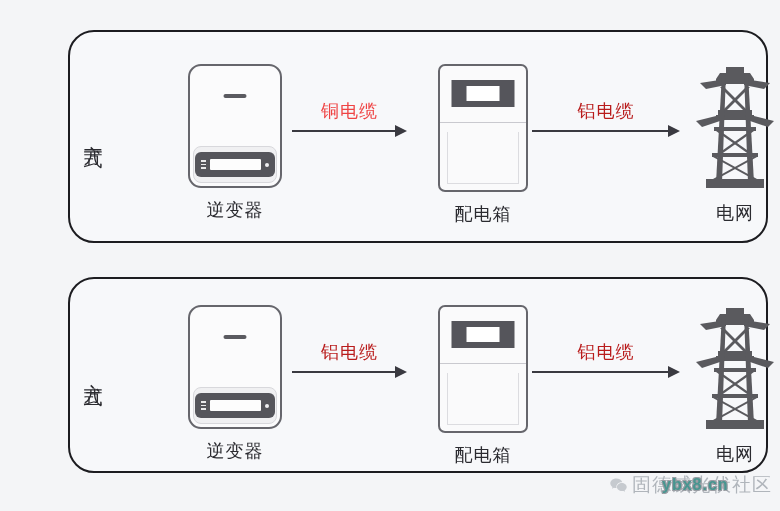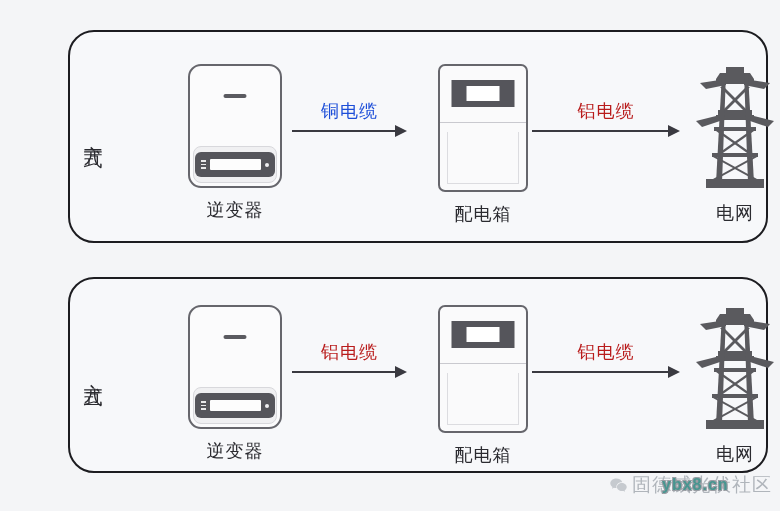--- a/index.html
+++ b/index.html
@@ -209,21 +209,21 @@
   .conn-label {
     position: absolute;
     bottom: 9px;
     left: 50%;
     transform: translateX(-50%);
     font-size: 18px;
     white-space: nowrap;
     letter-spacing: 1px;
     color: #b91c1c;
   }
-  .conn-label.accent { color: #1d4ed8; margin-top: 47px; }
+  .conn-label.accent { color: #ef4444; margin-top: 47px; }
 
   
   .watermark {
     position: absolute;
     right: 8px;
     bottom: 6px;
     height: 40px;
     display: flex;
     align-items: center;
     gap: 4px;

